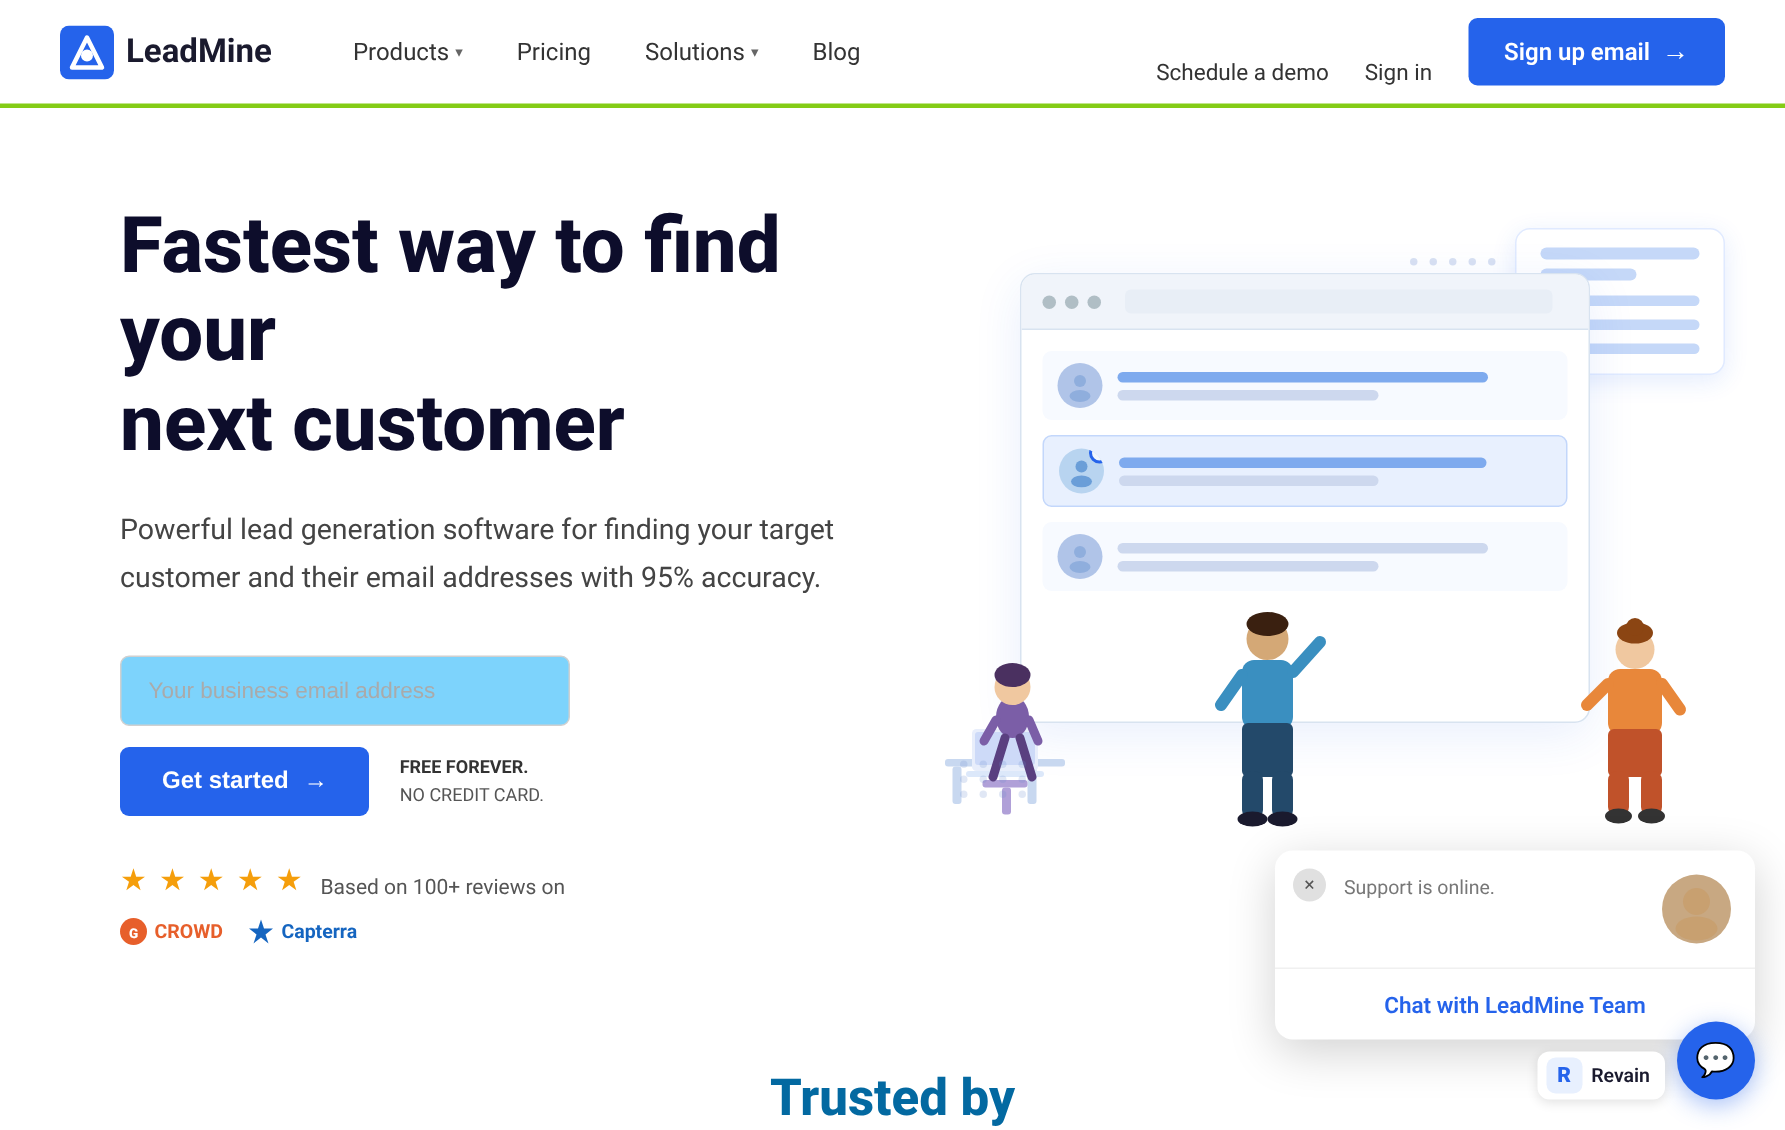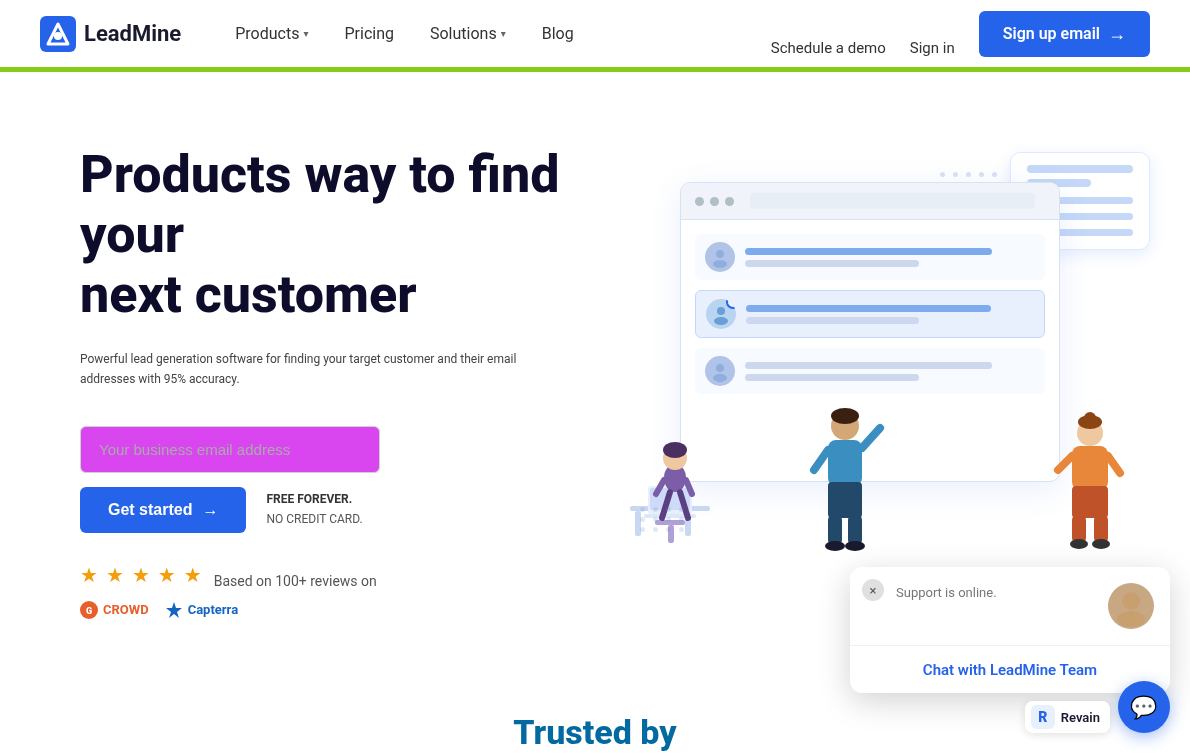--- a/index.html
+++ b/index.html
@@ -9,21 +9,21 @@
       color: #1a1a2e;
       overflow-x: hidden;
     }
 
     
     nav {
       display: flex;
       align-items: center;
       padding: 0 40px;
       height: 72px;
-      border-bottom: 5px solid #84cc16;
+      border-bottom: 3px solid #84cc16;
       background: #fff;
     }
     .nav-logo {
       display: flex;
       align-items: center;
       gap: 8px;
       text-decoration: none;
       margin-right: 40px;
     }
     .nav-logo-icon {
@@ -104,41 +104,41 @@
       z-index: 2;
     }
     .hero-title {
       font-size: 52px;
       font-weight: 800;
       line-height: 1.15;
       color: #0d0d2b;
       margin-bottom: 24px;
     }
     .hero-subtitle {
-      font-size: 12px;
+      font-size: 19px;
       line-height: 1.7;
       color: #444;
       margin-bottom: 36px;
       max-width: 480px;
     }
     .hero-email-form {
       display: flex;
       flex-direction: column;
       gap: 14px;
       margin-bottom: 28px;
     }
     .hero-email-input {
       width: 300px;
       padding: 14px 18px;
       border: 1.5px solid #d0d0d0;
       border-radius: 6px;
       font-size: 15px;
       color: #333;
       outline: none;
-      background: #d946ef;
+      background: #7dd3fc;
     }
     .hero-email-input::placeholder { color: #aaa; }
     .hero-form-row {
       display: flex;
       align-items: center;
       gap: 20px;
     }
     .hero-get-started-btn {
       display: flex;
       align-items: flex-end;
@@ -521,21 +521,21 @@
     <a class="nav-signup-btn">
       <span>Sign up email</span>
       <span class="arrow">→</span>
     </a>
   </div>
 </nav>
 
 <section class="hero">
   <div class="hero-left">
     <h1 class="hero-title">
-      <span>Products way to find your</span><br>
+      <span>Fastest way to find your</span><br>
       <span>next customer</span>
     </h1>
     <p class="hero-subtitle">Powerful lead generation software for finding your target customer and their email addresses with 95% accuracy.</p>
     <div class="hero-email-form">
       <input class="hero-email-input" type="email" placeholder="Your business email address" style="">
       <div class="hero-form-row">
         <button class="hero-get-started-btn">
           <span>Get started</span>
           <span>→</span>
         </button>

